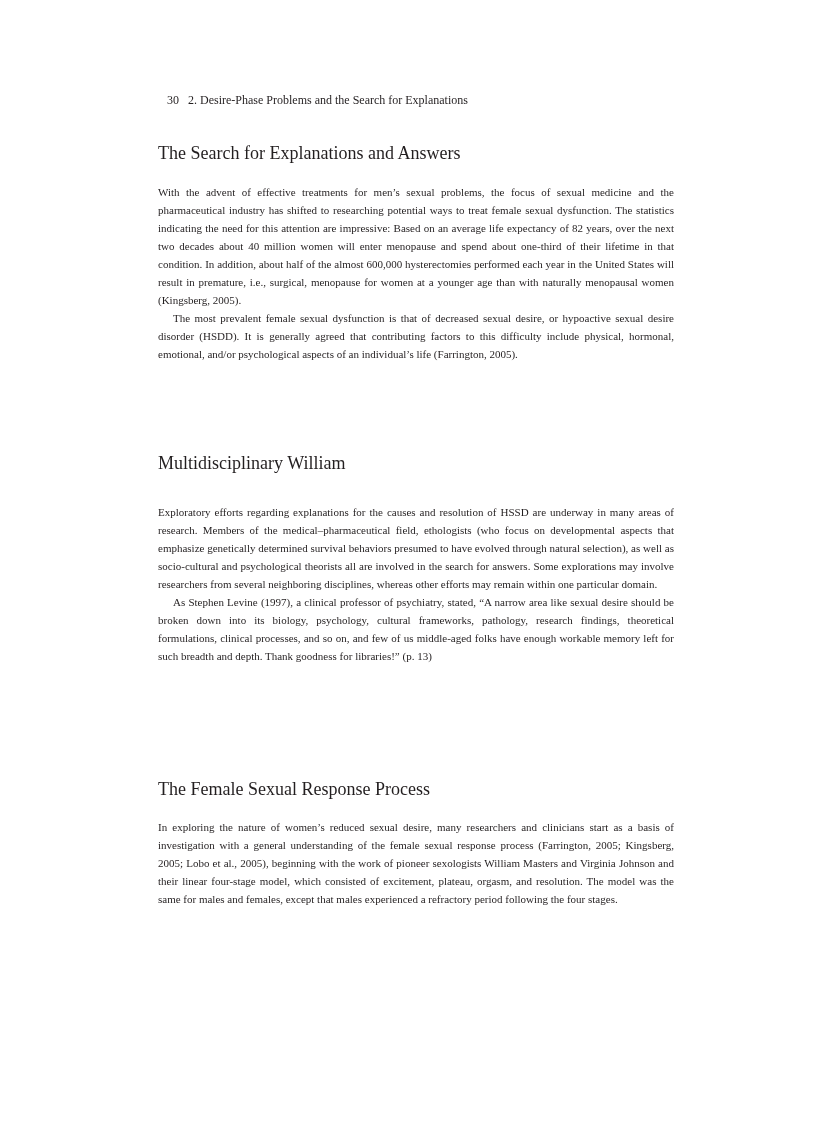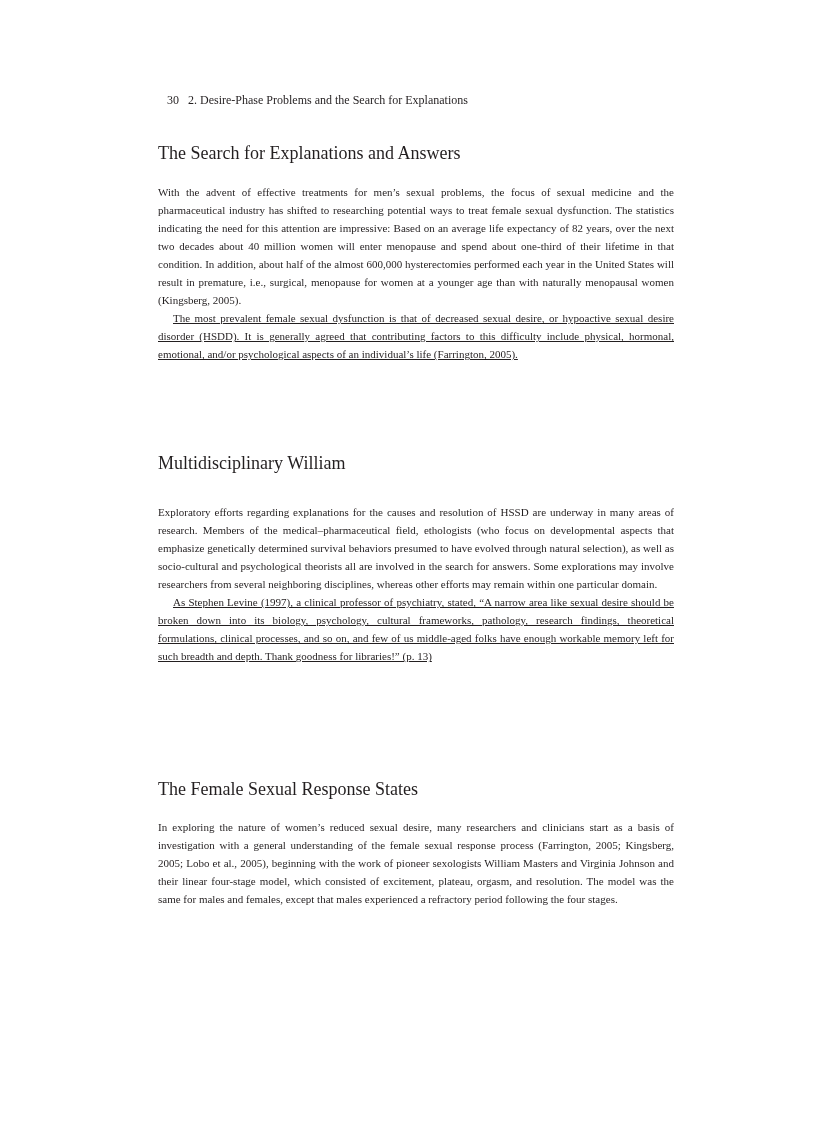--- a/index.html
+++ b/index.html
@@ -4,21 +4,21 @@
 <style>
   html, body { margin: 0; padding: 0; background: #ffffff; }
   body { width: 816px; height: 1123px; position: relative; overflow: hidden;
          font-family: "Liberation Serif", "DejaVu Serif", serif; color: #231f20; }
   .page { position: absolute; left: 158px; top: 0; width: 516px; }
   .running-head { position: absolute; top: 92px; left: 0; font-size: 12px; line-height: 16px; white-space: nowrap; text-align: center; }
   .running-head .pnum { display: inline-block; width: 30px; }
   h2 { font-weight: normal; font-size: 18px; margin: 0; position: absolute; left: 0; line-height: 24px; white-space: nowrap; }
   .block { position: absolute; left: 0; width: 516px; font-size: 11px; line-height: 18.05px; text-align: justify; }
   .block p { margin: 0; hyphens: none; }
-  .block p.indent { text-indent: 15px; text-decoration: underline; }
+  .block p.indent { text-indent: 15px; }
 </style>
 </head>
 <body>
 
 <div class="page">
   <div class="running-head">
     <span class="pnum">30</span><span>2. Desire-Phase Problems and the Search for Explanations</span>
   </div>
 
   <h2 style="top:141px">The Search for Explanations and Answers</h2>
@@ -26,17 +26,17 @@
     <p>With the advent of effective treatments for men’s sexual problems, the focus of sexual medicine and the pharmaceutical industry has shifted to researching potential ways to treat female sexual dysfunction. The statistics indicating the need for this attention are impressive: Based on an average life expectancy of 82 years, over the next two decades about 40 million women will enter menopause and spend about one-third of their lifetime in that condition. In addition, about half of the almost 600,000 hysterectomies performed each year in the United States will result in premature, i.e., surgical, menopause for women at a younger age than with naturally menopausal women (Kingsberg, 2005).</p>
     <p class="indent">The most prevalent female sexual dysfunction is that of decreased sexual desire, or hypoactive sexual desire disorder (HSDD). It is generally agreed that contributing factors to this difficulty include physical, hormonal, emotional, and/or psychological aspects of an individual’s life (Farrington, 2005).</p>
   </div>
 
   <h2 style="top:451px">Multidisciplinary William</h2>
   <div class="block" style="top:503px">
     <p>Exploratory efforts regarding explanations for the causes and resolution of HSSD are underway in many areas of research. Members of the medical–pharmaceutical field, ethologists (who focus on developmental aspects that emphasize genetically determined survival behaviors presumed to have evolved through natural selection), as well as socio-cultural and psychological theorists all are involved in the search for answers. Some explorations may involve researchers from several neighboring disciplines, whereas other efforts may remain within one particular domain.</p>
     <p class="indent">As Stephen Levine (1997), a clinical professor of psychiatry, stated, “A narrow area like sexual desire should be broken down into its biology, psychology, cultural frameworks, pathology, research findings, theoretical formulations, clinical processes, and so on, and few of us middle-aged folks have enough workable memory left for such breadth and depth. Thank goodness for libraries!” (p. 13)</p>
   </div>
 
-  <h2 style="top:777px">The Female Sexual Response States</h2>
+  <h2 style="top:777px">The Female Sexual Response Process</h2>
   <div class="block" style="top:818px">
     <p>In exploring the nature of women’s reduced sexual desire, many researchers and clinicians start as a basis of investigation with a general understanding of the female sexual response process (Farrington, 2005; Kingsberg, 2005; Lobo et al., 2005), beginning with the work of pioneer sexologists William Masters and Virginia Johnson and their linear four-stage model, which consisted of excitement, plateau, orgasm, and resolution. The model was the same for males and females, except that males experienced a refractory period following the four stages.</p>
   </div>
 </div>
 
 </body></html>

